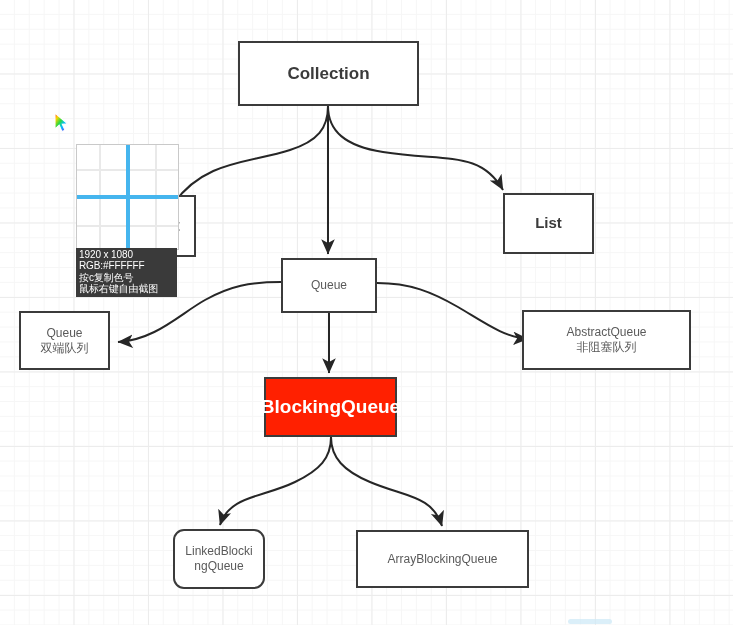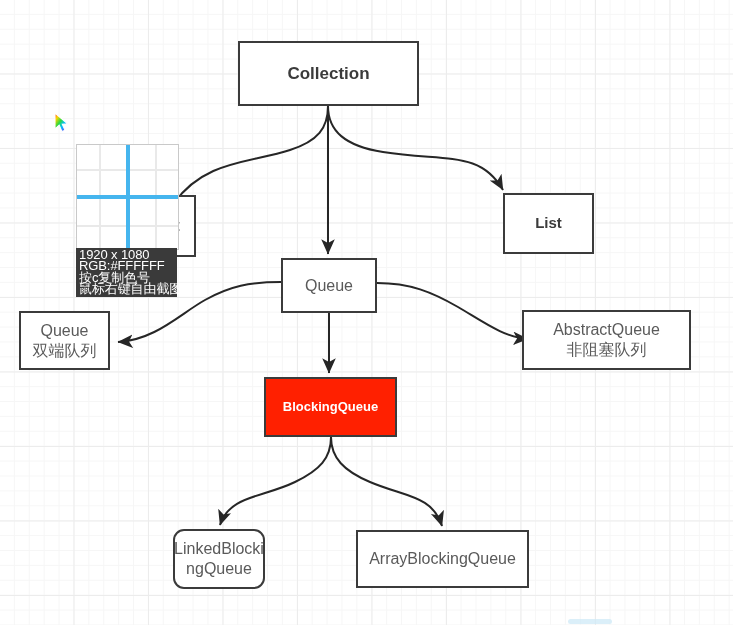--- a/index.html
+++ b/index.html
@@ -33,35 +33,35 @@
     position: absolute;
     box-sizing: border-box;
     border: 2px solid #3b3b3b;
     background: #ffffff;
     display: flex;
     align-items: center;
     justify-content: center;
     text-align: center;
     line-height: 1.25;
     color: #5a5a5a;
-    font-size: 16px;
+    font-size: 12px;
   }
   .node .lines { display: block; padding: 0 4px; }
   .node.title {
     font-weight: bold;
     color: #3b3b3b;
     font-size: 17px;
   }
   .node.small-title { font-weight: bold; color: #3b3b3b; font-size: 15px; }
   .node.accent {
     background: #ff2000;
     border-color: #3b3b3b;
     color: #ffffff;
     font-weight: bold;
-    font-size: 13px;
+    font-size: 19px;
   }
   .cn { display: block; }
 
   
   #node-collection { left: 238px; top: 41px;  width: 181px; height: 65px; }
   #node-list       { left: 458px; top: 193px; width: 91px;  height: 61px; margin-left: 45px; }
   #node-queue      { left: 281px; top: 258px; width: 96px;  height: 55px; }
   #node-set        { left: 137px; top: 195px; width: 59px;  height: 62px; }
   #node-deque      { left: 19px;  top: 311px; width: 91px;  height: 59px; }
   #node-abstractqueue { left: 522px; top: 310px; width: 169px; height: 60px; }
@@ -91,21 +91,21 @@
     position: absolute; top: 50px; left: 0; height: 4px; width: 100%;
     background: #45b5ee;
   }
   #magnifier-info {
     position: absolute;
     left: 76px; top: 248px;
     width: 101px;
     background: #3a3a3a;
     color: #ffffff;
     font-family: "Liberation Sans", sans-serif;
-    font-size: 13px;
+    font-size: 10px;
     line-height: 11.4px;
     padding: 1px 3px 2px 3px;
     box-sizing: border-box;
     white-space: nowrap;
   }
   #magnifier-info div { letter-spacing: -0.1px; }
 
   
   #cursor {
     position: absolute;

